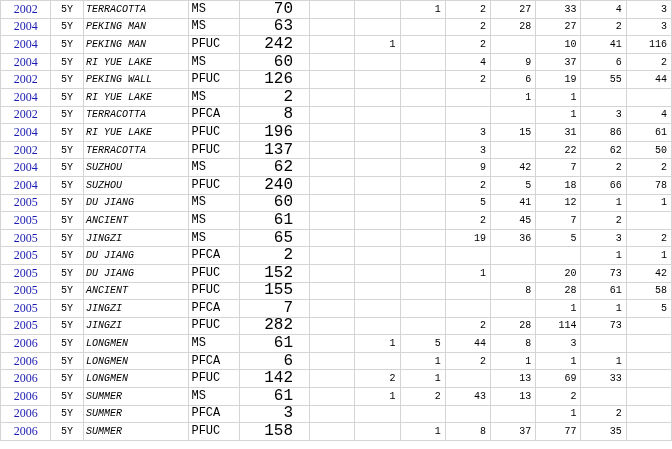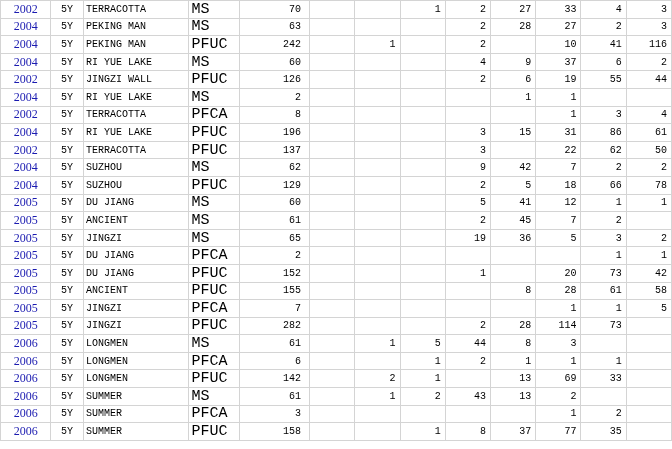--- a/index.html
+++ b/index.html
@@ -44,32 +44,33 @@
     text-align:center;
     font-family:"Liberation Mono", monospace;
     font-size:10px;
   }
   td.name{
     color:#000;
     text-align:left;
     font-family:"Liberation Mono", monospace;
     font-size:10px;
     letter-spacing:0px;
+    font-style:italic;
   }
   td.type{
     color:#000;
     text-align:left;
     font-family:"Liberation Mono", monospace;
-    font-size:15px;
+    font-size:12px;
   }
   td.qty{
     text-align:right;
     font-family:"Liberation Mono", monospace;
-    font-size:10px;
-    padding-right:8px;
+    font-size:16px;
+    padding-right:16px;
   }
   td.num{
     text-align:right;
     font-family:"Liberation Mono", monospace;
     font-size:10px;
     padding-right:4px;
   }
   #watermark{
     position:absolute;
     right:6px;
@@ -160,21 +161,21 @@
           <td class="num"></td>
           <td class="num">4</td>
           <td class="num">9</td>
           <td class="num">37</td>
           <td class="num">6</td>
           <td class="num">2</td>
         </tr>
         <tr>
           <td class="year">2002</td>
           <td class="dur">5Y</td>
-          <td class="name">JINGZI WALL</td>
+          <td class="name">PEKING WALL</td>
           <td class="type">PFUC</td>
           <td class="qty">126</td>
           <td class="num"></td>
           <td class="num"></td>
           <td class="num"></td>
           <td class="num">2</td>
           <td class="num">6</td>
           <td class="num">19</td>
           <td class="num">55</td>
           <td class="num">44</td>
@@ -252,21 +253,21 @@
           <td class="num">42</td>
           <td class="num">7</td>
           <td class="num">2</td>
           <td class="num">2</td>
         </tr>
         <tr>
           <td class="year">2004</td>
           <td class="dur">5Y</td>
           <td class="name">SUZHOU</td>
           <td class="type">PFUC</td>
-          <td class="qty">129</td>
+          <td class="qty">240</td>
           <td class="num"></td>
           <td class="num"></td>
           <td class="num"></td>
           <td class="num">2</td>
           <td class="num">5</td>
           <td class="num">18</td>
           <td class="num">66</td>
           <td class="num">78</td>
         </tr>
         <tr>

